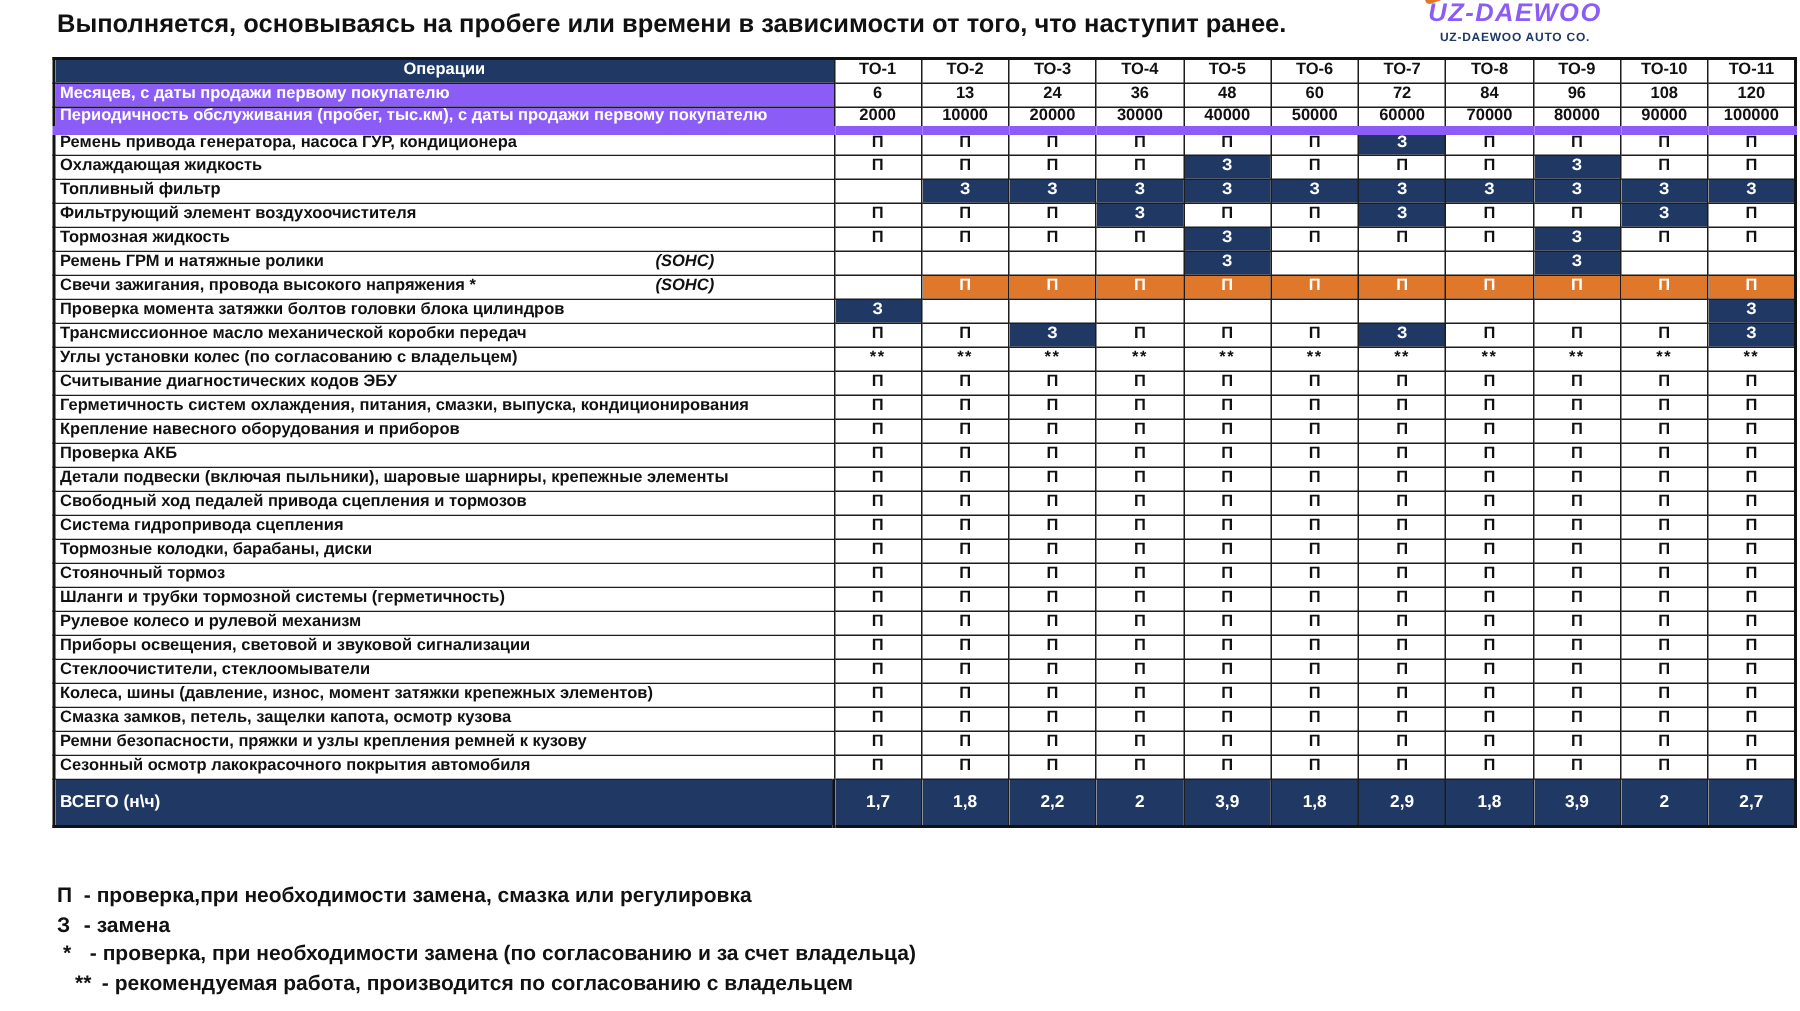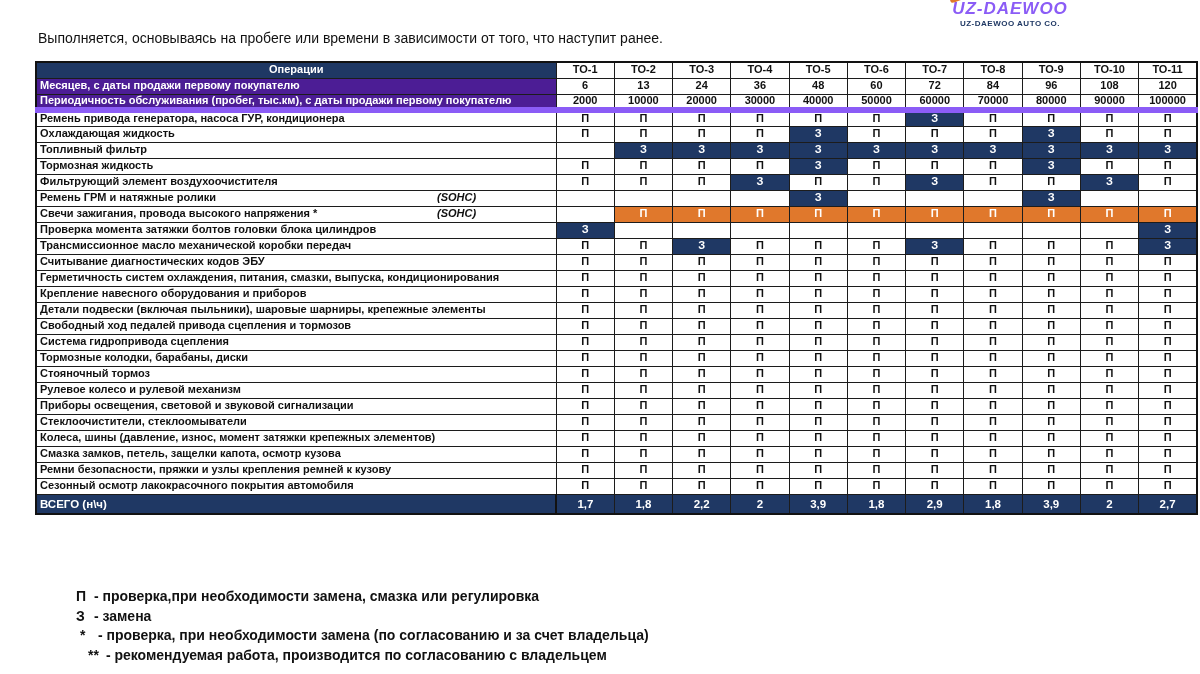--- a/index.html
+++ b/index.html
@@ -1,50 +1,50 @@
 <!DOCTYPE html>
 <html><head>
 <meta charset="utf-8">
 <style>
   * { box-sizing: border-box; margin: 0; padding: 0; }
   html, body { width: 1200px; height: 674px; background: #ffffff; overflow: hidden; }
   body { font-family: "Liberation Sans", sans-serif; position: relative; }
 
-  .intro { position: absolute; left: 38px; top: 6px; font-size: 14px; font-weight: normal; color: #111; margin-top: 24px; }
+  .intro { position: absolute; left: 38px; top: 6px; font-size: 17px; font-weight: bold; color: #111; }
 
   .logo { position: absolute; left: 905px; top: 0; width: 210px; text-align: center; }
   .logo-brand { font-size: 17px; font-weight: bold; font-style: italic; color: #8b5cf6; letter-spacing: 1px; line-height: 1; position: relative; display: inline-block; }
   .logo-flame { position: absolute; left: -2px; top: -4px; width: 10px; height: 6px; background: #e0782c; border-radius: 60% 100% 10% 60%; transform: rotate(-20deg); }
   .logo-sub { font-size: 8px; font-weight: bold; color: #1f3864; letter-spacing: 0.5px; margin-top: 1px; }
 
-  table.sched { position: absolute; left: 35px; top: 38px; width: 1163px; border-collapse: collapse; table-layout: fixed; border: 2px solid #121212; margin-top: 23px; }
+  table.sched { position: absolute; left: 35px; top: 38px; width: 1163px; border-collapse: collapse; table-layout: fixed; border: 2px solid #121212; }
   table.sched td, table.sched th { border: 1px solid #1c1c1c; padding: 0 3px; height: 16px; line-height: 1.05; font-size: 11px; font-weight: bold; overflow: hidden; white-space: nowrap; }
 
   th.ops-head { background: #1f3864; color: #fff; font-size: 13px; text-align: center; height: 18px; border-right: 2px solid #121212; }
   th.to-head { background: #fff; color: #111; font-size: 12px; text-align: center; height: 18px; }
 
-  td.navy-label { background: #4c1d95; color: #fff; text-align: left; font-size: 11px; border-right: 2px solid #121212; }
+  td.navy-label { background: #8b5cf6; color: #fff; text-align: left; font-size: 11px; border-right: 2px solid #121212; }
   td.num-cell { background: #fff; color: #111; text-align: center; font-size: 12px; }
   tr.mileage-row td { border-bottom: 6px solid #8b5cf6; }
 
   td.op-label { background: #fff; color: #111; text-align: left; position: relative; border-right: 2px solid #121212; }
   td.op-label .note { position: absolute; left: 400px; top: 0; height: 100%; display: flex; align-items: center; font-style: italic; }
 
   td.c-p { background: #fff; color: #111; text-align: center; }
   td.c-z { background: #1f3864; color: #fff; text-align: center; }
   td.c-o { background: #e0782c; color: #fff; text-align: center; }
   td.c-a { background: #fff; color: #111; text-align: center; font-size: 11px; letter-spacing: 1px; }
   td.c-e { background: #fff; }
 
-  tr.total-row td { background: #1f3864; color: #fff; height: 20px; }
+  tr.total-row td { background: #1f3864; color: #fff; height: 32px; }
   tr.total-row td.total-label { text-align: left; font-size: 11.5px; border-right: 2px solid #121212; }
   tr.total-row td.total-val { text-align: center; font-size: 11.5px; }
 
   .legend { position: absolute; left: 38px; top: 588px; font-size: 14px; font-weight: bold; color: #111; }
-  .legend-line { margin-bottom: 2px; line-height: 1.25; margin-left: 38px; }
+  .legend-line { margin-bottom: 2px; line-height: 1.25; }
   .legend-line .sym { display: inline-block; min-width: 14px; }
   .legend-line.indent-1 { padding-left: 4px; }
   .legend-line.indent-2 { padding-left: 12px; }
 </style>
 </head>
 <body>
 
 <div class="intro">Выполняется, основываясь на пробеге или времени в зависимости от того, что наступит ранее.</div>
 
 <div class="logo">
@@ -151,48 +151,48 @@
         <td class="c-z">З</td>
         <td class="c-z">З</td>
         <td class="c-z">З</td>
         <td class="c-z">З</td>
         <td class="c-z">З</td>
         <td class="c-z">З</td>
         <td class="c-z">З</td>
         <td class="c-z">З</td>
       </tr>
       <tr>
+        <td class="op-label"><span class="lbl">Фильтрующий элемент воздухоочистителя</span></td>
+        <td class="c-p">П</td>
+        <td class="c-p">П</td>
+        <td class="c-p">П</td>
+        <td class="c-z">З</td>
+        <td class="c-p">П</td>
+        <td class="c-p">П</td>
+        <td class="c-z">З</td>
+        <td class="c-p">П</td>
+        <td class="c-p">П</td>
+        <td class="c-z">З</td>
+        <td class="c-p">П</td>
+      </tr>
+      <tr>
         <td class="op-label"><span class="lbl">Тормозная жидкость</span></td>
         <td class="c-p">П</td>
         <td class="c-p">П</td>
         <td class="c-p">П</td>
         <td class="c-p">П</td>
         <td class="c-z">З</td>
         <td class="c-p">П</td>
         <td class="c-p">П</td>
         <td class="c-p">П</td>
         <td class="c-z">З</td>
         <td class="c-p">П</td>
         <td class="c-p">П</td>
       </tr>
       <tr>
-        <td class="op-label"><span class="lbl">Фильтрующий элемент воздухоочистителя</span></td>
-        <td class="c-p">П</td>
-        <td class="c-p">П</td>
-        <td class="c-p">П</td>
-        <td class="c-z">З</td>
-        <td class="c-p">П</td>
-        <td class="c-p">П</td>
-        <td class="c-z">З</td>
-        <td class="c-p">П</td>
-        <td class="c-p">П</td>
-        <td class="c-z">З</td>
-        <td class="c-p">П</td>
-      </tr>
-      <tr>
         <td class="op-label"><span class="lbl">Ремень ГРМ и натяжные ролики</span><span class="note">(SOHC)</span></td>
         <td class="c-e"></td>
         <td class="c-e"></td>
         <td class="c-e"></td>
         <td class="c-e"></td>
         <td class="c-z">З</td>
         <td class="c-e"></td>
         <td class="c-e"></td>
         <td class="c-e"></td>
         <td class="c-z">З</td>
@@ -235,20 +235,34 @@
         <td class="c-p">П</td>
         <td class="c-p">П</td>
         <td class="c-p">П</td>
         <td class="c-z">З</td>
         <td class="c-p">П</td>
         <td class="c-p">П</td>
         <td class="c-p">П</td>
         <td class="c-z">З</td>
       </tr>
       <tr>
+        <td class="op-label"><span class="lbl">Углы установки колес (по согласованию с владельцем)</span></td>
+        <td class="c-a">**</td>
+        <td class="c-a">**</td>
+        <td class="c-a">**</td>
+        <td class="c-a">**</td>
+        <td class="c-a">**</td>
+        <td class="c-a">**</td>
+        <td class="c-a">**</td>
+        <td class="c-a">**</td>
+        <td class="c-a">**</td>
+        <td class="c-a">**</td>
+        <td class="c-a">**</td>
+      </tr>
+      <tr>
         <td class="op-label"><span class="lbl">Считывание диагностических кодов ЭБУ</span></td>
         <td class="c-p">П</td>
         <td class="c-p">П</td>
         <td class="c-p">П</td>
         <td class="c-p">П</td>
         <td class="c-p">П</td>
         <td class="c-p">П</td>
         <td class="c-p">П</td>
         <td class="c-p">П</td>
         <td class="c-p">П</td>
@@ -277,20 +291,34 @@
         <td class="c-p">П</td>
         <td class="c-p">П</td>
         <td class="c-p">П</td>
         <td class="c-p">П</td>
         <td class="c-p">П</td>
         <td class="c-p">П</td>
         <td class="c-p">П</td>
         <td class="c-p">П</td>
       </tr>
       <tr>
+        <td class="op-label"><span class="lbl">Проверка АКБ</span></td>
+        <td class="c-p">П</td>
+        <td class="c-p">П</td>
+        <td class="c-p">П</td>
+        <td class="c-p">П</td>
+        <td class="c-p">П</td>
+        <td class="c-p">П</td>
+        <td class="c-p">П</td>
+        <td class="c-p">П</td>
+        <td class="c-p">П</td>
+        <td class="c-p">П</td>
+        <td class="c-p">П</td>
+      </tr>
+      <tr>
         <td class="op-label"><span class="lbl">Детали подвески (включая пыльники), шаровые шарниры, крепежные элементы</span></td>
         <td class="c-p">П</td>
         <td class="c-p">П</td>
         <td class="c-p">П</td>
         <td class="c-p">П</td>
         <td class="c-p">П</td>
         <td class="c-p">П</td>
         <td class="c-p">П</td>
         <td class="c-p">П</td>
         <td class="c-p">П</td>
@@ -334,20 +362,34 @@
         <td class="c-p">П</td>
         <td class="c-p">П</td>
         <td class="c-p">П</td>
         <td class="c-p">П</td>
         <td class="c-p">П</td>
         <td class="c-p">П</td>
         <td class="c-p">П</td>
       </tr>
       <tr>
         <td class="op-label"><span class="lbl">Стояночный тормоз</span></td>
+        <td class="c-p">П</td>
+        <td class="c-p">П</td>
+        <td class="c-p">П</td>
+        <td class="c-p">П</td>
+        <td class="c-p">П</td>
+        <td class="c-p">П</td>
+        <td class="c-p">П</td>
+        <td class="c-p">П</td>
+        <td class="c-p">П</td>
+        <td class="c-p">П</td>
+        <td class="c-p">П</td>
+      </tr>
+      <tr>
+        <td class="op-label"><span class="lbl">Шланги и трубки тормозной системы (герметичность)</span></td>
         <td class="c-p">П</td>
         <td class="c-p">П</td>
         <td class="c-p">П</td>
         <td class="c-p">П</td>
         <td class="c-p">П</td>
         <td class="c-p">П</td>
         <td class="c-p">П</td>
         <td class="c-p">П</td>
         <td class="c-p">П</td>
         <td class="c-p">П</td>

